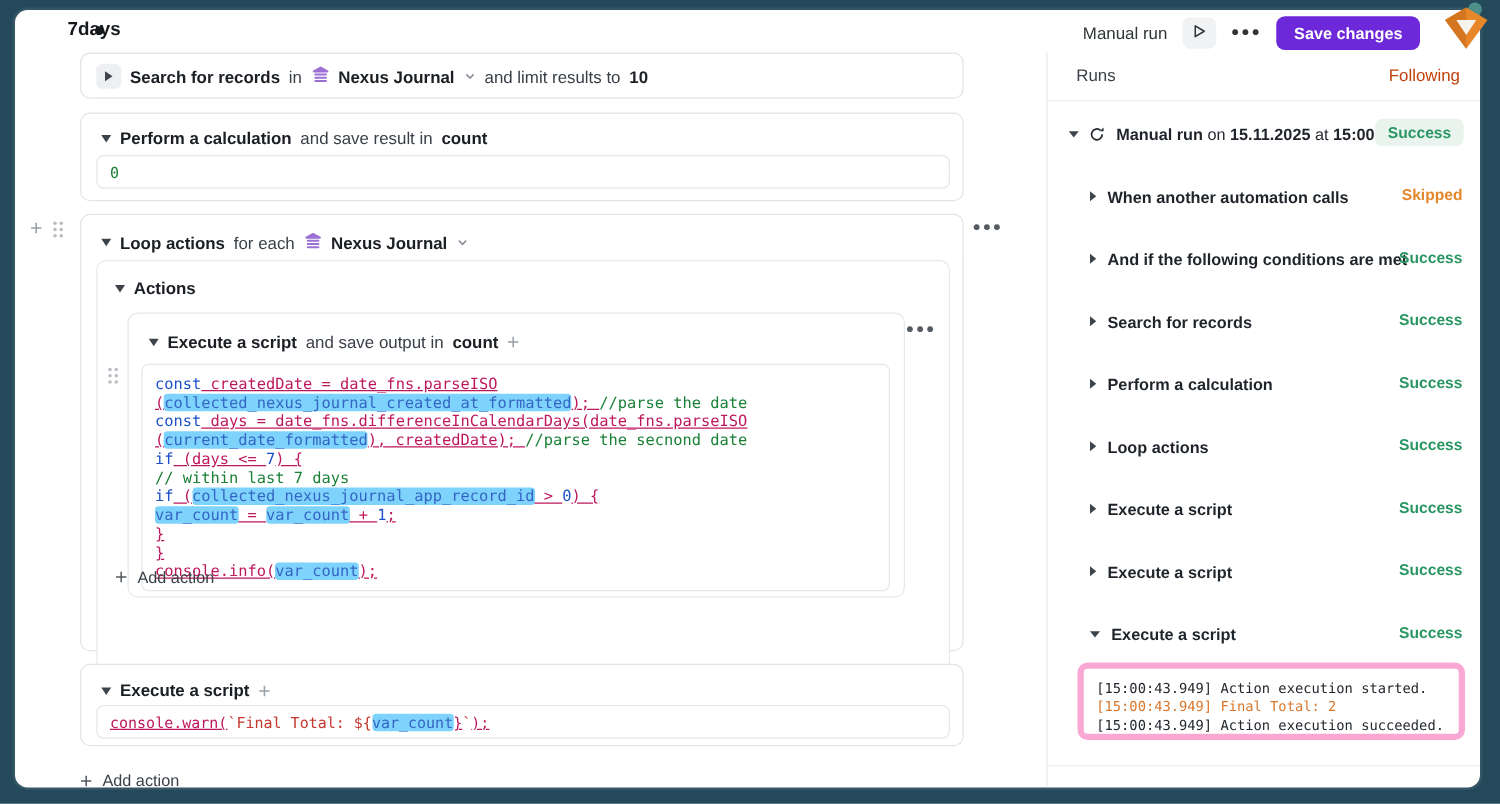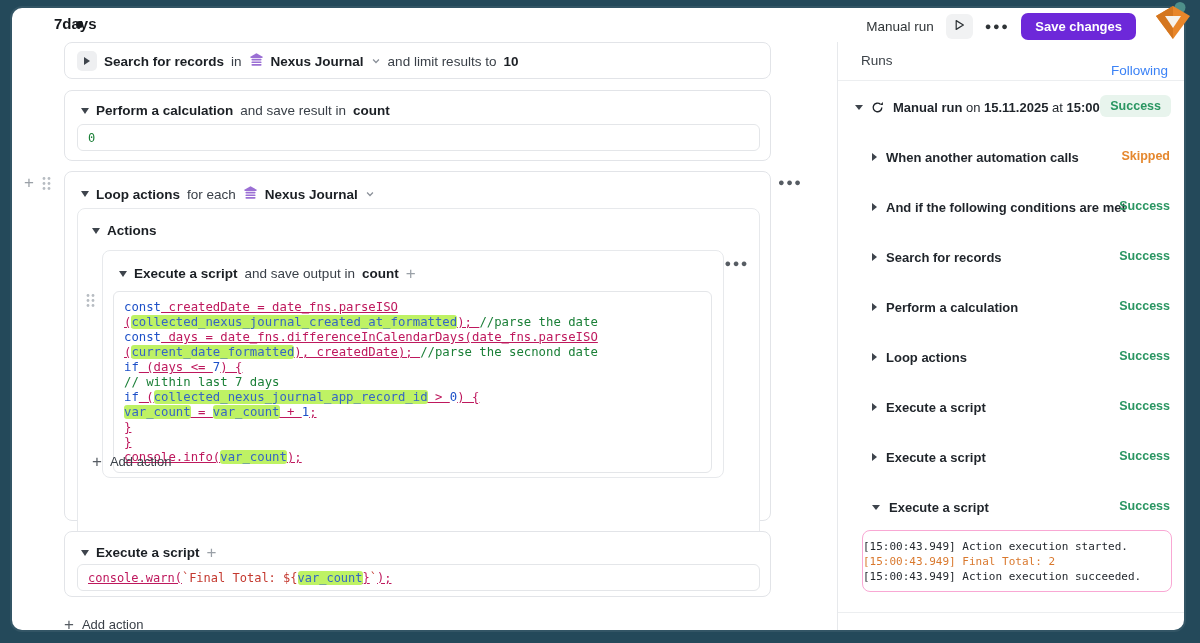--- a/index.html
+++ b/index.html
@@ -36,36 +36,36 @@
 
   
   .codebox { position:absolute; border:1px solid #e4e6e9; border-radius:6px; background:#fff;
              font-family:"DejaVu Sans Mono", monospace; font-size:12.3px; line-height:15px; color:#24292f; padding:8px 10px; overflow:hidden; }
   .cl { white-space:pre; }
   .tok-k { color:#1d50c8; }
   .tok-n { color:#1d50c8; }
   .tok-c { color:#1a7f37; }
   .tok-s { color:#c4392f; }
   .tok-p { color:#be185d;text-decoration:underline; }
-  .tok-v { color:#3566c4; background:#bef264; border-radius:3px; }
+  .tok-v { color:#3566c4; background:#7dd3fc; border-radius:3px; }
   .calc-value { font-family:"DejaVu Sans Mono", monospace; font-size:12px; color:#1a7f37; }
 
   
   .right-divider-v { position:absolute; left:825px; top:34px; width:1px; height:588px; background:#e7e9ec; }
   .runs-title { position:absolute; left:849px; top:45px; font-size:13.5px; color:#3c4248; }
-  .following-link { position:absolute; right:16px; top:45px; font-size:13.5px; color:#3b82f6; cursor:pointer;margin-top:10px; }
+  .following-link { position:absolute; right:16px; top:45px; font-size:13.5px; color:#c2410c; cursor:pointer; }
   .runs-divider { position:absolute; left:826px; top:72px; width:346px; height:1px; background:#eceef0; }
   .runs-divider-bottom { position:absolute; left:826px; top:604px; width:346px; height:1px; background:#eceef0; }
   .run-row { position:absolute; height:22px; display:flex; align-items:center; font-size:13px; color:#1f242a; }
   .run-row .sm.tri-r { border-left-width:5px; border-top-width:4px; border-bottom-width:4px; }
   .run-row .sm.tri-d { border-top-width:5px; border-left-width:4px; border-right-width:4px; }
   .run-label { margin-left:9px; white-space:nowrap; }
   .status-text { position:absolute; font-size:12.5px; font-weight:600; }
   .status-badge { position:absolute; height:22px; line-height:22px; padding:0 10px; border-radius:6px; font-size:12.5px; font-weight:600; }
-  .logbox { position:absolute; left:850px; top:522px; width:310px; height:62px; border:1px solid #f9a8d4; border-radius:8px; padding:8px 0;
+  .logbox { position:absolute; left:850px; top:522px; width:310px; height:62px; border:5px solid #f9a8d4; border-radius:8px; padding:8px 10px;
             font-family:"DejaVu Sans Mono", monospace; font-size:11px; line-height:15px; white-space:pre; overflow:hidden; }
 </style>
 </head>
 <body>
 
 <div class="window">
 
   <div class="title">7days</div>
   <div class="unsaved-dot"></div>
   <div class="header-right">

